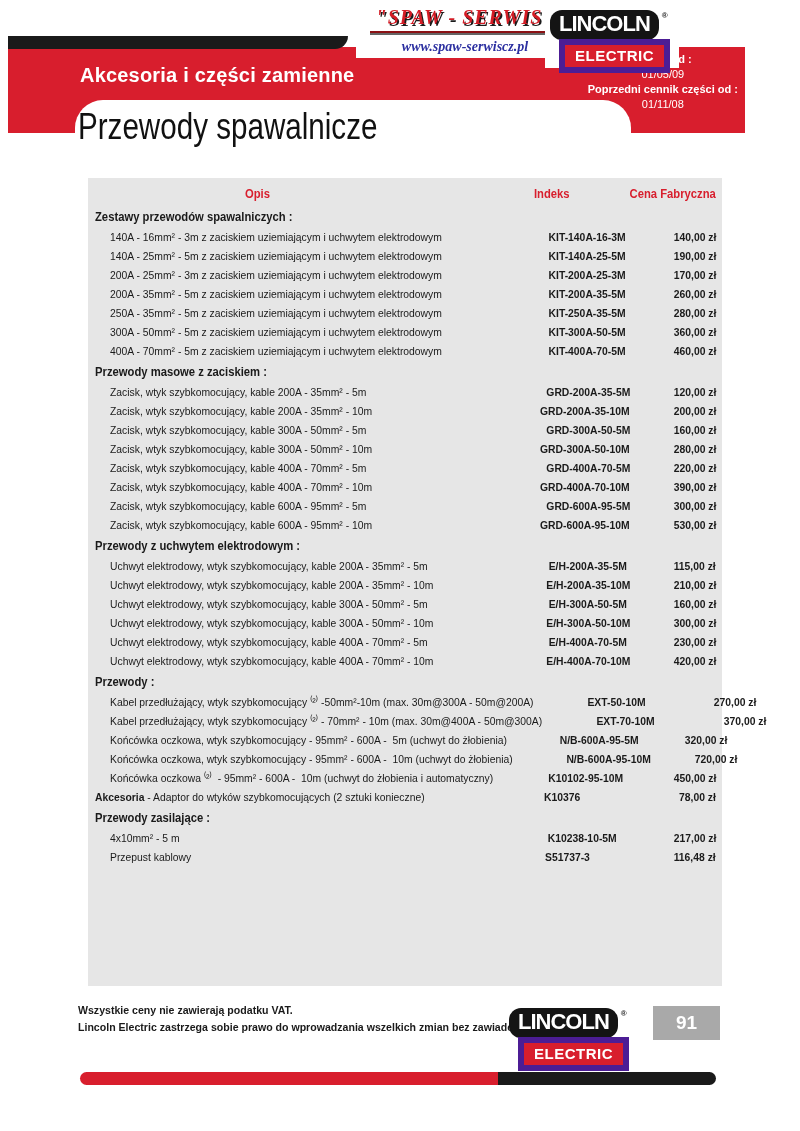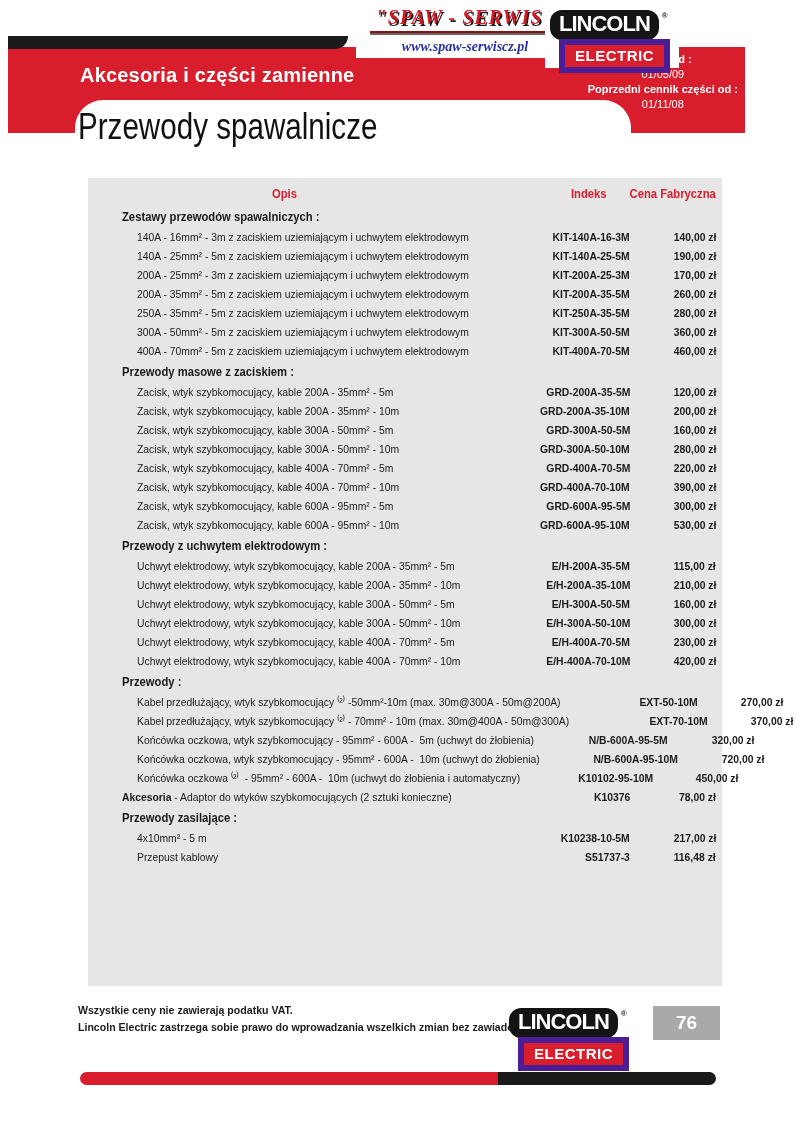--- a/index.html
+++ b/index.html
@@ -41,27 +41,27 @@
            padding:3px 10px 4px 10px;border:6px solid #4c1d95;white-space:nowrap;}
 
   .page-title{position:absolute;left:78px;top:106px;z-index:6;font-size:37px;font-weight:400;
               color:#111;white-space:nowrap;transform:scaleX(.8);transform-origin:0 0;
               letter-spacing:0;}
 
   
   .price-table{position:absolute;left:88px;top:178px;width:634px;height:808px;
                background:var(--table-bg,#e6e6e6);padding-top:4px;box-sizing:border-box;
                font-size:11.5px;}
-  .trow{display:flex;height:19px;line-height:19px;white-space:nowrap;padding-left:27px;}
+  .trow{display:flex;height:19px;line-height:19px;white-space:nowrap;}
   .trow.head{height:24px;line-height:24px;font-size:12.5px;font-weight:bold;
              color:var(--red,#d81e2d);}
   .trow.sec{height:22px;line-height:22px;font-size:12.5px;font-weight:bold;}
   .c-desc{flex:1 1 auto;padding-left:22px;overflow:visible;}
   .trow.sec .c-desc,.trow.mixed .c-desc{padding-left:7px;}
-  .c-idx{flex:0 0 90px;text-align:right;font-weight:bold;}
+  .c-idx{flex:0 0 90px;font-weight:bold;}
   .c-price{flex:0 0 86px;padding-right:6px;text-align:right;font-weight:bold;}
   .tx{display:inline-block;transform:scaleX(.9);transform-origin:0 50%;white-space:pre;}
   .c-idx .tx,.c-price .tx{transform-origin:100% 50%;}
   .op{margin-left:135px;}
   .ih{margin-right:14px;}
   .bld{font-weight:bold;}
 
   
   .foot-notes{position:absolute;left:78px;top:1002px;font-size:11.5px;font-weight:bold;
               line-height:17px;white-space:nowrap;}
@@ -283,20 +283,20 @@
   </div>
 
   <div class="lincoln bottom">
     <div class="lnc-black">
       <span>LINCOLN</span>
       <span class="lnc-reg">®</span>
     </div>
     <div class="lnc-red">ELECTRIC</div>
   </div>
 
-  <div class="page-badge">76</div>
+  <div class="page-badge">91</div>
 
   <div class="bottom-bar">
     <div class="bb-red"></div>
     <div class="bb-black"></div>
   </div>
 
 </div>
 
 </body></html>

